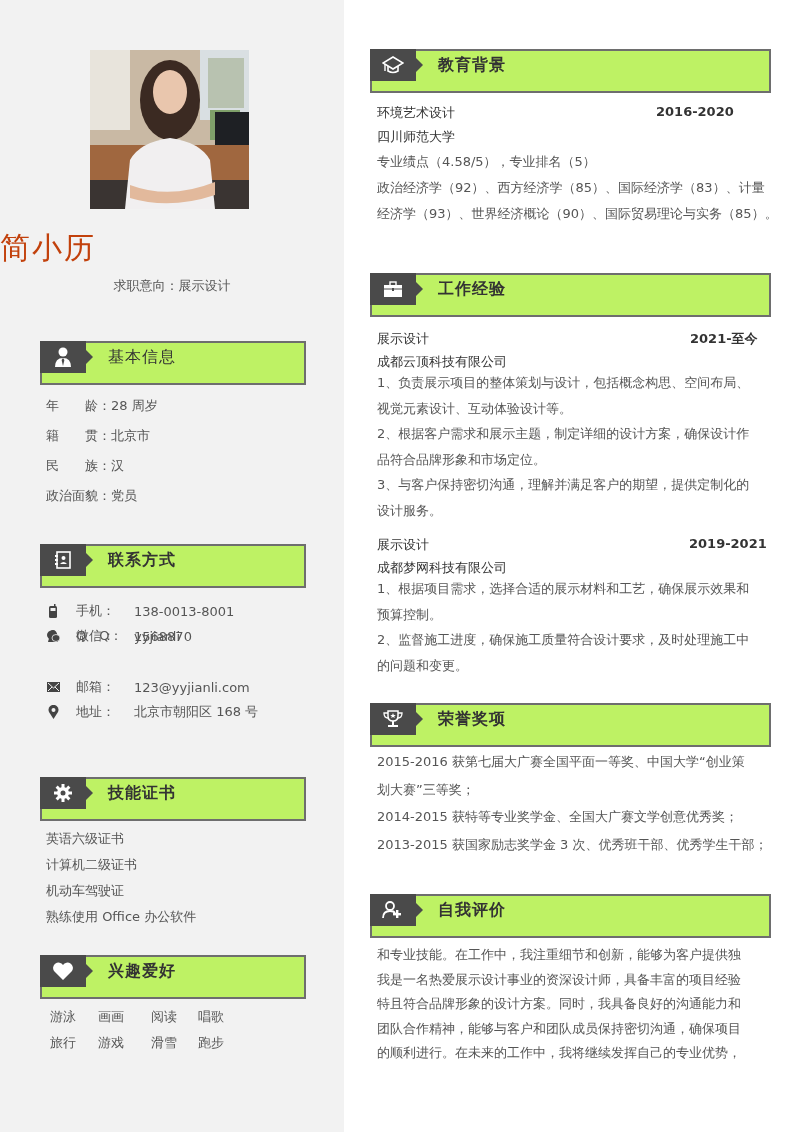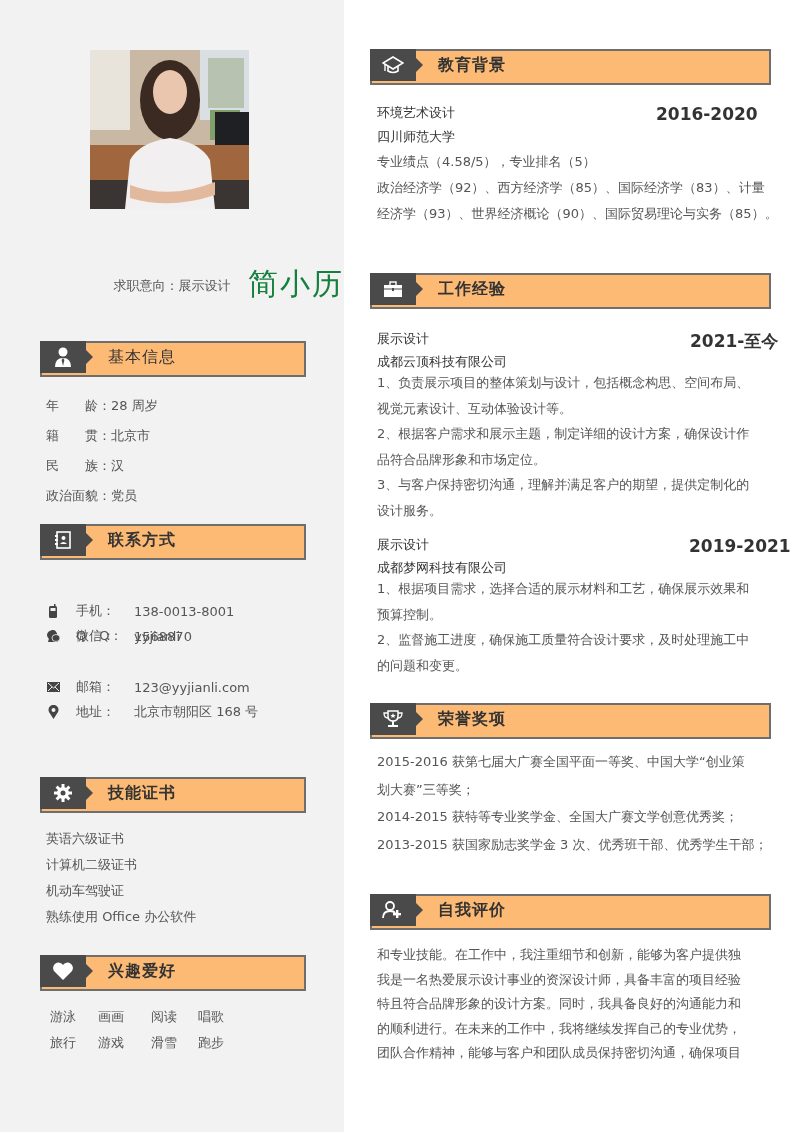--- a/index.html
+++ b/index.html
@@ -5,25 +5,25 @@
   * { box-sizing: border-box; margin: 0; padding: 0; }
   html, body { width: 800px; height: 1132px; background: #ffffff; overflow: hidden; }
   body { font-family: "DejaVu Sans", "Liberation Sans", sans-serif; color: #444; position: relative; }
 
   .left { position: absolute; left: 0; top: 0; width: 344px; height: 1132px; background: #f2f2f2; }
   .right { position: absolute; left: 344px; top: 0; width: 456px; height: 1132px; background: #ffffff; }
 
   .photo { position: absolute; left: 90px; top: 50px; width: 159px; height: 159px; overflow: hidden; }
   .photo svg { display: block; }
 
-  .name { position: absolute; left: 0; width: 344px; top: 228px; text-align: right; font-size: 30px; color: #15803d; letter-spacing: 2px; margin-top: 36px; }
+  .name { position: absolute; left: 0; width: 344px; top: 228px; text-align: left; font-size: 30px; color: #c2410c; letter-spacing: 2px; }
   .intent { position: absolute; left: 0; width: 344px; top: 277px; text-align: center; font-size: 13px; color: #555; }
 
   
-  .sec-head { position: absolute; height: 36px; border: 2px solid #6e6e6e; background: #fdba74; }
+  .sec-head { position: absolute; height: 44px; border: 2px solid #6e6e6e; background: #bef264; }
   .sec-head .ico { position: absolute; left: -2px; top: -2px; width: 46px; height: 32px; background: #4a4a4a; display: flex; align-items: center; justify-content: center; }
   .sec-head .ico::after { content: ""; position: absolute; right: -7px; top: 9px; border-top: 7px solid transparent; border-bottom: 7px solid transparent; border-left: 7px solid #4a4a4a; }
   .sec-head .title { position: absolute; left: 66px; top: 4px; font-size: 16px; color: #333; font-weight: bold; letter-spacing: 1px; }
   .sec-head .title.light { font-weight: normal; }
 
   .left .sec-head { left: 40px; width: 266px; }
   .right .sec-head { left: 26px; width: 401px; }
 
   .kv { position: absolute; left: 46px; font-size: 13px; color: #555; }
   .kv .k { display: inline-block; }
@@ -31,21 +31,21 @@
   .contact-row { position: absolute; left: 46px; font-size: 13px; color: #555; display: flex; align-items: center; }
   .contact-row .cico { width: 14px; height: 14px; display: flex; align-items: center; justify-content: center; margin-right: 16px; }
   .contact-row .ck { width: 58px; }
 
   .skill { position: absolute; left: 46px; font-size: 13px; color: #555; }
 
   .hobby { position: absolute; font-size: 13px; color: #555; }
 
   .rtext { position: absolute; left: 33px; width: 400px; font-size: 13px; color: #555; }
   .bold { font-weight: normal; color: #333; }
-  .date { position: absolute; font-size: 17px; font-weight: bold; color: #333; }
+  .date { position: absolute; font-size: 13px; font-weight: bold; color: #333; }
   .para { position: absolute; left: 33px; width: 390px; font-size: 13px; color: #555; line-height: 25.5px; }
 </style>
 </head>
 <body>
 
 <div class="left">
 
   <div class="photo">
     <svg width="159" height="159" viewBox="0 0 159 159">
       <rect width="159" height="159" fill="#c9b9a4"></rect>
@@ -77,21 +77,21 @@
         </svg>
     </div>
     <div class="title light">基本信息</div>
   </div>
 
   <div class="kv" style="top:397px;"><span class="k">年　　龄：</span><span>28 周岁</span></div>
   <div class="kv" style="top:427px;"><span class="k">籍　　贯：</span><span>北京市</span></div>
   <div class="kv" style="top:457px;"><span class="k">民　　族：</span><span>汉</span></div>
   <div class="kv" style="top:487px;"><span class="k">政治面貌：</span><span>党员</span></div>
 
-  <div class="sec-head" style="top:524px;padding-left:13px;">
+  <div class="sec-head" style="top:544px;padding-left:13px;">
     <div class="ico">
       <svg width="18" height="18" viewBox="0 0 18 18">
           <rect x="3" y="1" width="13" height="16" fill="none" stroke="#fff" stroke-width="1.6"></rect>
           <rect x="1" y="4" width="3" height="2" fill="#fff"></rect>
           <rect x="1" y="8" width="3" height="2" fill="#fff"></rect>
           <rect x="1" y="12" width="3" height="2" fill="#fff"></rect>
           <circle cx="9.5" cy="7" r="2" fill="#fff"></circle>
           <path d="M6 13 Q9.5 9 13 13 Z" fill="#fff"></path>
         </svg>
     </div>
@@ -278,16 +278,16 @@
           <rect x="11" y="12" width="8" height="2.4" fill="#fff"></rect>
         </svg>
     </div>
     <div class="title">自我评价</div>
   </div>
 
   <div class="para" style="top:943px; width:400px; line-height:24.5px;">
     <div>和专业技能。在工作中，我注重细节和创新，能够为客户提供独</div>
     <div>我是一名热爱展示设计事业的资深设计师，具备丰富的项目经验</div>
     <div>特且符合品牌形象的设计方案。同时，我具备良好的沟通能力和</div>
+    <div>团队合作精神，能够与客户和团队成员保持密切沟通，确保项目</div>
     <div>的顺利进行。在未来的工作中，我将继续发挥自己的专业优势，</div>
-    <div>团队合作精神，能够与客户和团队成员保持密切沟通，确保项目</div>
   </div>
 </div>
 
 </body></html>

